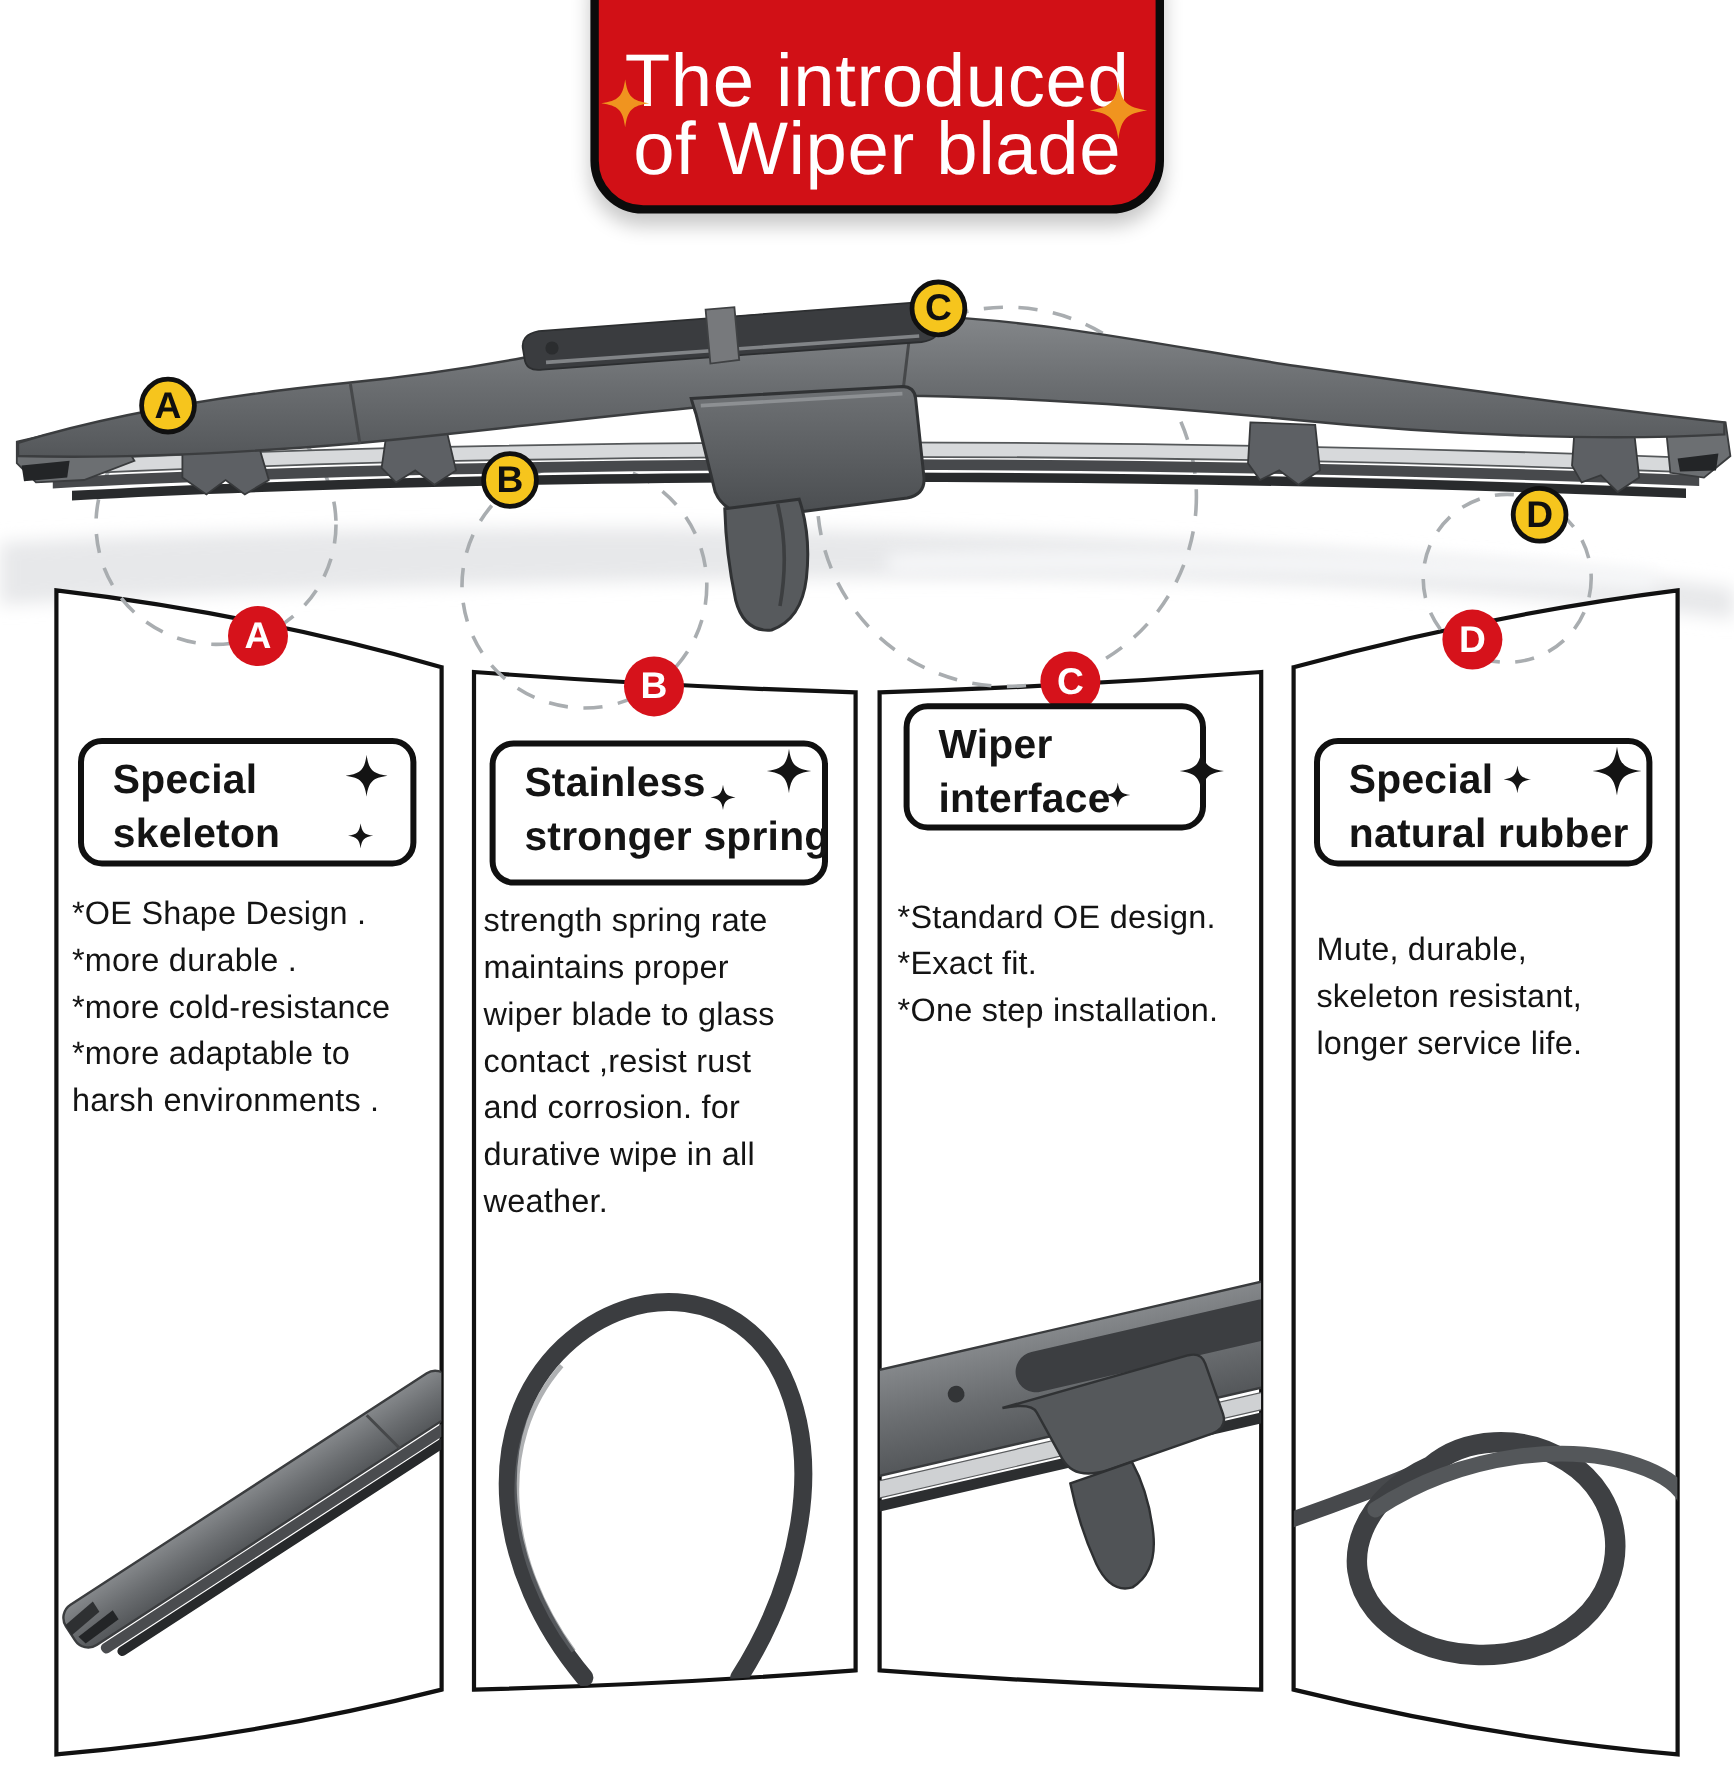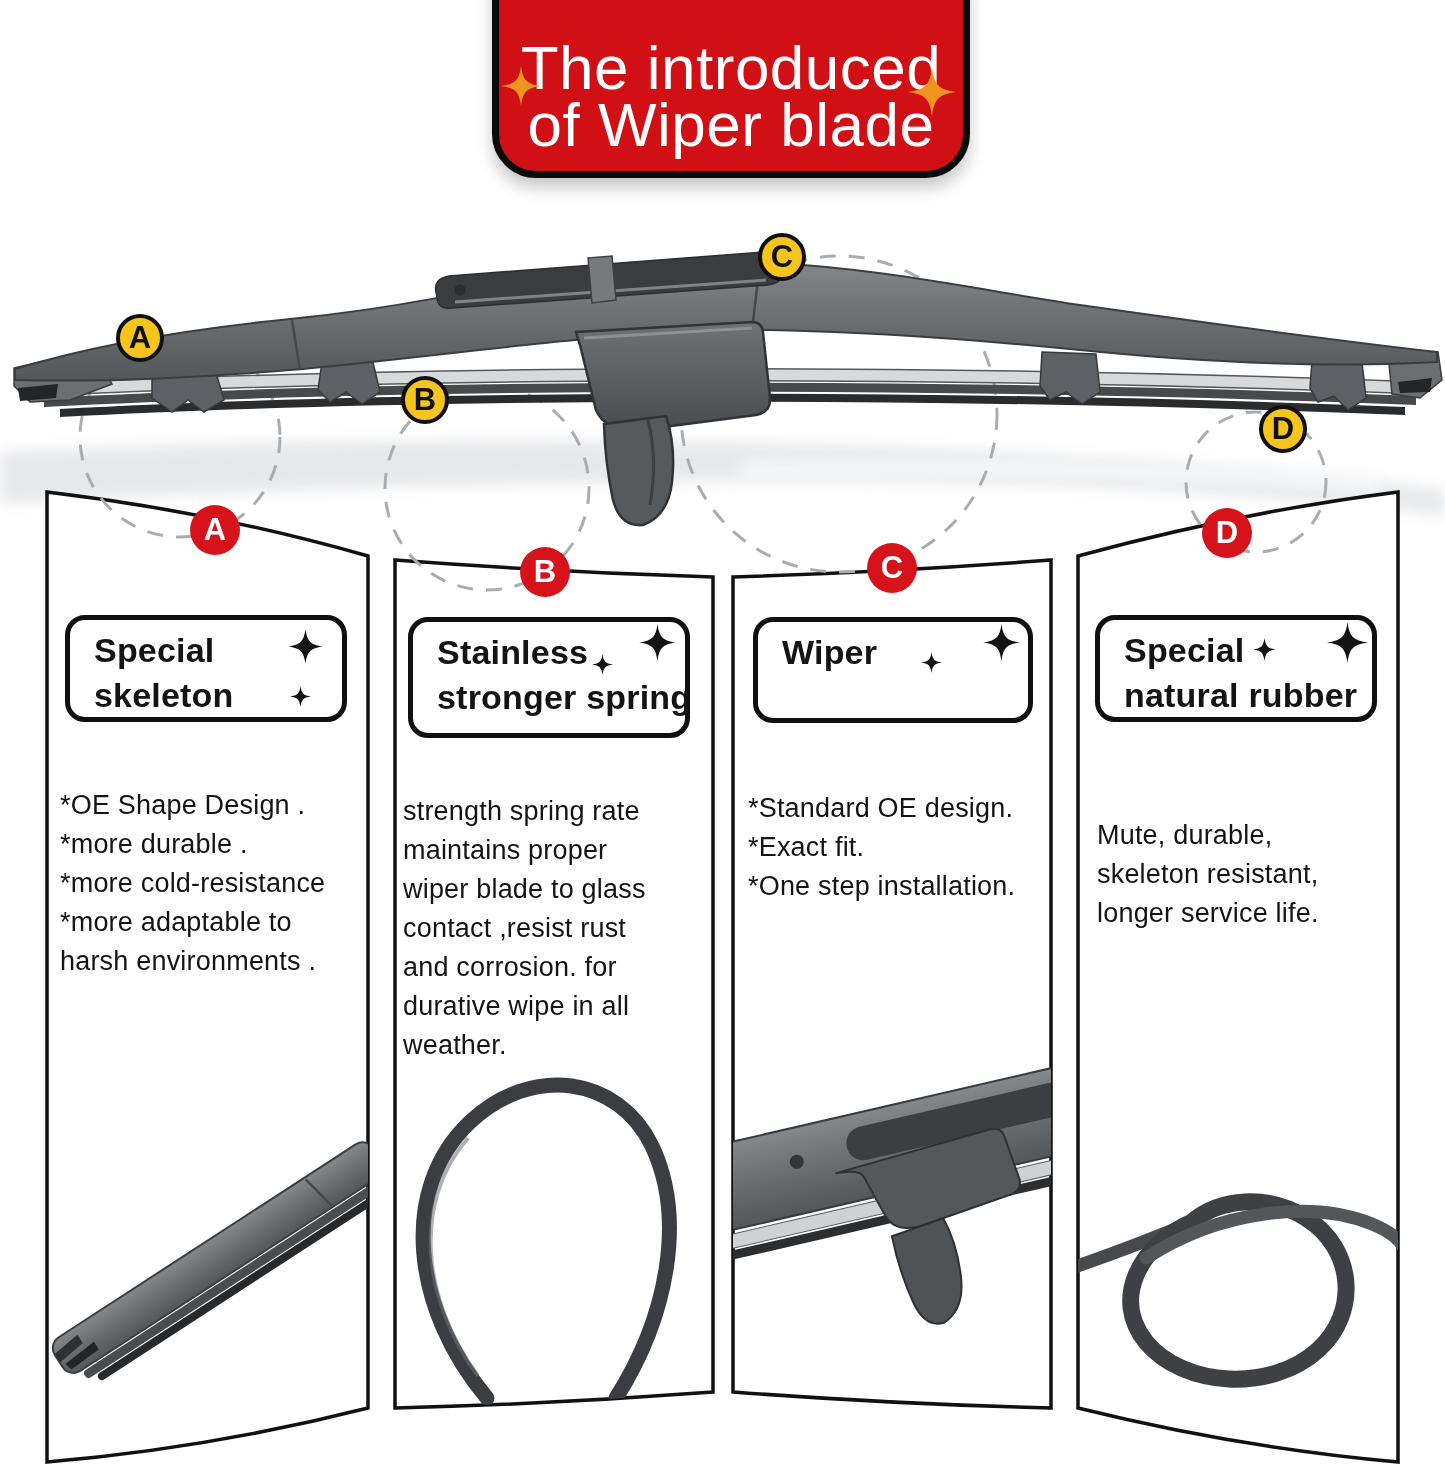--- a/index.html
+++ b/index.html
@@ -56,25 +56,25 @@
 
   
   .tbox{
     position:absolute;border:5px solid #101010;border-radius:20px;
     background:#ffffff;box-sizing:border-box;
     padding:8px 0 0 24px;
   }
   .tbox .ttl{font-size:34px;line-height:45px;font-weight:600;letter-spacing:.2px;white-space:nowrap;}
   #tb-a{left:65px; top:615px;width:282px;height:107px}
   #tb-b{left:408px;top:617px;width:282px;height:121px}
-  #tb-c{left:753px;top:617px;width:280px;height:106px}
+  #tb-c{left:753px;top:586px;width:252px;height:106px}
   #tb-d{left:1095px;top:615px;width:282px;height:107px}
 
   
-  .pbody{position:absolute;font-size:27px;line-height:39px;letter-spacing:.2px;margin-top:44px;}
+  .pbody{position:absolute;font-size:27px;line-height:39px;letter-spacing:.2px;}
   #pb-a{left:60px;  top:742px;width:310px}
   #pb-b{left:403px; top:748px;width:310px}
   #pb-c{left:748px; top:745px;width:310px}
   #pb-d{left:1097px;top:772px;width:300px}
   .pbody .bl{white-space:nowrap;}
 </style>
 </head>
 <body>
 
 <div id="stage">
@@ -266,20 +266,21 @@
     <div class="bl">maintains proper</div>
     <div class="bl">wiper blade to glass</div>
     <div class="bl">contact ,resist rust</div>
     <div class="bl">and corrosion. for</div>
     <div class="bl">durative wipe in all</div>
     <div class="bl">weather.</div>
   </div>
 
   <div class="tbox" id="tb-c">
     <div class="ttl">Wiper</div>
+    <div class="ttl">interface</div>
   </div>
   <svg class="sp" id="sp-c-big" viewBox="0 0 24 24">
       <path d="M12,0 C13.2,8.6 15.4,10.8 24,12 C15.4,13.2 13.2,15.4 12,24 C10.8,15.4 8.6,13.2 0,12 C8.6,10.8 10.8,8.6 12,0 Z"></path>
     </svg>
   <svg class="sp" id="sp-c-sm" viewBox="0 0 24 24">
       <path d="M12,0 C13.2,8.6 15.4,10.8 24,12 C15.4,13.2 13.2,15.4 12,24 C10.8,15.4 8.6,13.2 0,12 C8.6,10.8 10.8,8.6 12,0 Z"></path>
     </svg>
   <div class="pbody" id="pb-c">
     <div class="bl">*Standard OE design.</div>
     <div class="bl">*Exact fit.</div>

